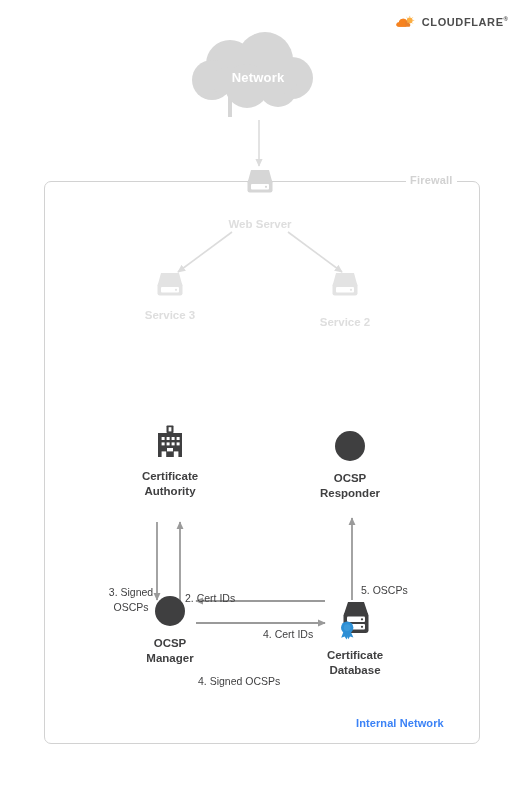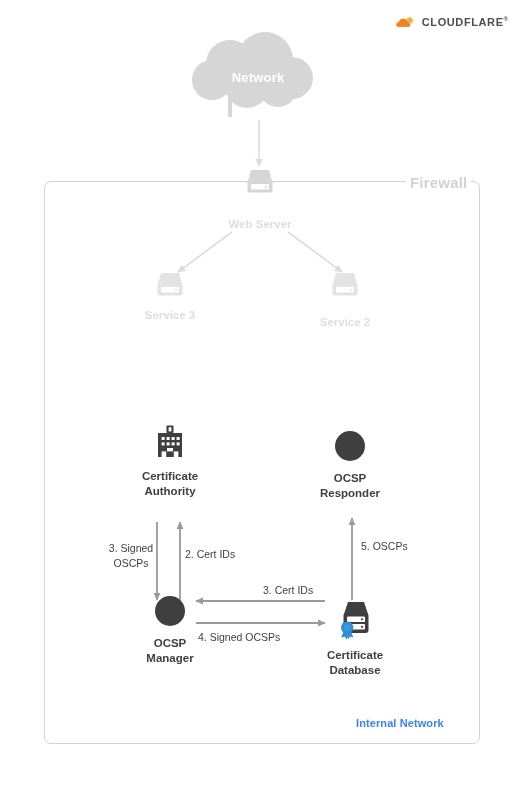--- a/index.html
+++ b/index.html
@@ -81,21 +81,21 @@
     width: 436px;
     height: 563px;
     border: 1.3px solid #d2d2d2;
     border-radius: 7px;
     box-sizing: border-box;
   }
   .firewall-label {
     position: absolute;
     left: 406px;
     top: 174px;
-    font-size: 15px;
+    font-size: 11px;
     font-weight: bold;
     color: #d2d2d2;
     background: #ffffff;
     padding: 0 4px;
     letter-spacing: 0.2px;
   }
   .internal-label {
     position: absolute;
     left: 356px;
     top: 717px;
@@ -143,20 +143,21 @@
     background: #3f3f40;
   }
 
   
   .edge-label {
     position: absolute;
     font-size: 10.5px;
     color: #3f3f40;
     line-height: 15px;
     white-space: pre-line;
+    margin-top: 44px;
   }
   #lbl-1 { left: 263px; top: 583px; }
   #lbl-2 { left: 185px; top: 547px; }
   #lbl-3 { left: 100px; top: 541px; text-align: center; width: 62px; }
   #lbl-4 { left: 198px; top: 630px; }
   #lbl-5 { left: 361px; top: 539px; }
 </style>
 </head>
 <body>
 
@@ -309,20 +310,20 @@
         <path d="M9.4 29.2 L6.2 37.8 L9.6 36.6 L11.6 39.4 L14.4 31.6 Z" fill="#2d8fd5"></path>
         <path d="M14.6 29.2 L18.4 37.4 L15 36.4 L13.2 39.2 L10.2 31.4 Z" fill="#2d8fd5"></path>
         <circle cx="12.2" cy="27.6" r="6.2" fill="#2d8fd5"></circle>
         <circle cx="12.2" cy="27.6" r="3.4" fill="#3d9ada"></circle>
       </g>
     </svg>
     <div class="cap">Certificate
 Database</div>
   </div>
 
-  <div class="edge-label" id="lbl-1">3. Cert IDs</div>
+  <div class="edge-label" id="lbl-1">4. Cert IDs</div>
   <div class="edge-label" id="lbl-2">2. Cert IDs</div>
   <div class="edge-label" id="lbl-3">3. Signed
 OSCPs</div>
   <div class="edge-label" id="lbl-4">4. Signed OCSPs</div>
   <div class="edge-label" id="lbl-5">5. OSCPs</div>
 
 </div>
 
 </body></html>

